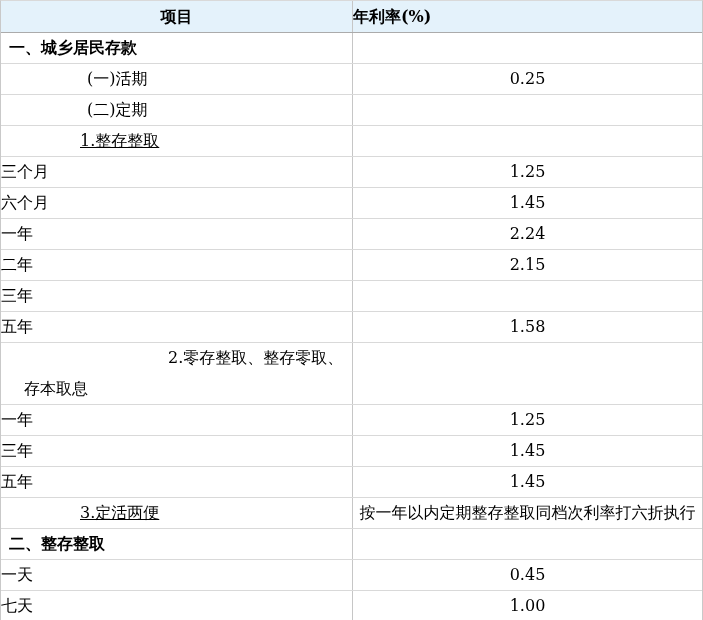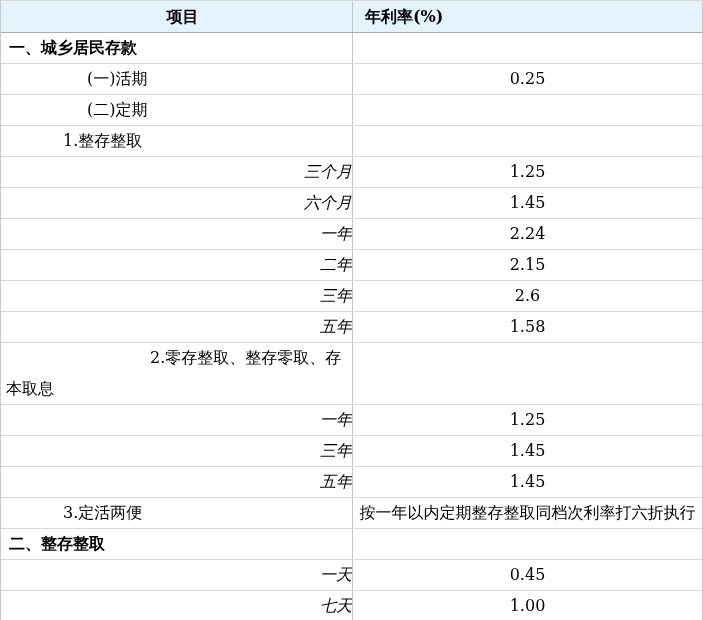--- a/index.html
+++ b/index.html
@@ -27,38 +27,38 @@
     background: var(--header-bg, #e4f2fb);
     border-bottom: 1px solid var(--header-border, #ababab);
     font-weight: bold;
   }
   .cell {
     box-sizing: border-box;
     line-height: 30px;
     overflow: hidden;
     white-space: nowrap;
   }
-  .thead .cell { line-height: 31px; padding-left: 12px; }
+  .thead .cell { line-height: 31px; }
   .c-item {
     width: 352px;
     border-right: 1px solid var(--divider, #c6c6c6);
   }
   .c-rate {
     width: 349px;
     text-align: center;
   }
   .thead .c-item { text-align: center; }
   .thead .c-rate { text-align: left; }
 
   .r-section .c-item { padding-left: 8px; font-weight: bold; }
   .r-sub     .c-item { padding-left: 86px; }
-  .r-num     .c-item { padding-left: 62px; }
-  .r-period  .c-item { text-align: right; padding-left: 10px; font-style: italic; }
+  .r-num     .c-item { padding-left: 79px; text-decoration: underline; }
+  .r-period  .c-item { text-align: left; padding-left: 0; }
   .r-numwrap .c-item {
-    padding-left: 5px;
+    padding-left: 23px;
     text-indent: 144px;
     white-space: normal;
     line-height: 30.5px;
   }
   .r-numwrap .c-rate { line-height: 61px; }
 </style>
 </head>
 <body>
 
 <div class="rates-table">
@@ -103,21 +103,20 @@
     <div class="cell c-rate">2.24</div>
   </div>
 
   <div class="trow r-period">
     <div class="cell c-item">二年</div>
     <div class="cell c-rate">2.15</div>
   </div>
 
   <div class="trow r-period">
     <div class="cell c-item">三年</div>
-    <div class="cell c-rate">2.6</div>
   </div>
 
   <div class="trow r-period">
     <div class="cell c-item">五年</div>
     <div class="cell c-rate">1.58</div>
   </div>
 
   <div class="trow r-numwrap">
     <div class="cell c-item">2.零存整取、整存零取、存本取息</div>
     <div class="cell c-rate"></div>

